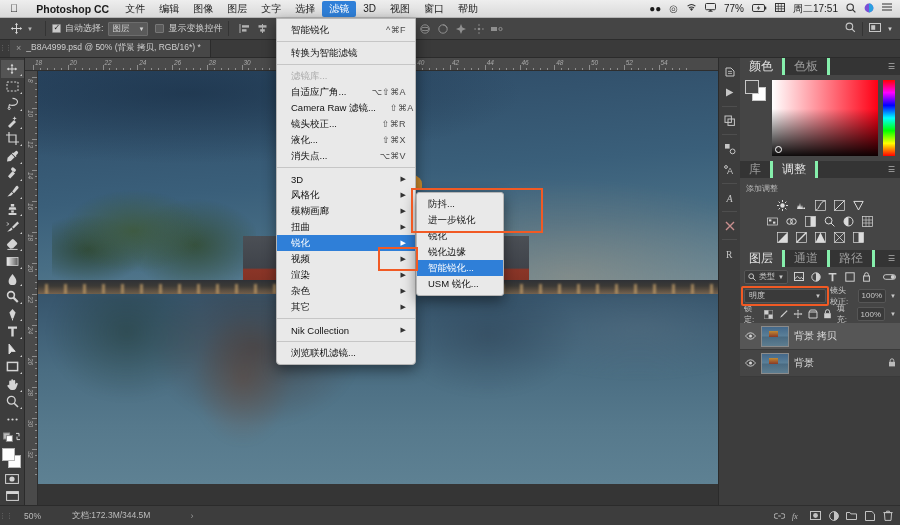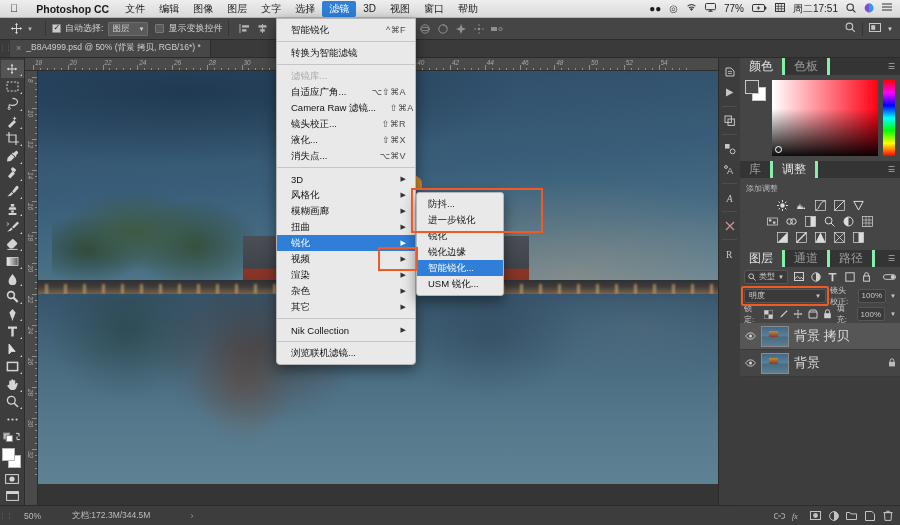--- a/index.html
+++ b/index.html
@@ -187,21 +187,21 @@
              display:flex; align-items:center; justify-content:flex-end; padding:0 3px; font-size:8px; border-radius:2px; }
   .lp-lock { display:flex; align-items:center; height:18px; padding:0 4px; gap:5px; font-size:8px; }
   .lock-ico { width:11px; height:11px; display:flex; align-items:center; justify-content:center; color:#cfcfcf; font-size:8px; }
   .layer-row { display:flex; align-items:center; height:27px; border-bottom:1px solid #3a3a3a; padding:0 4px; gap:5px; }
   .layer-row.sel { background:#565656; }
   .eye { width:12px; display:flex; align-items:center; justify-content:center; color:#d6d6d6; font-size:8px; }
   .thumb { width:28px; height:21px; border:1px solid #8b8b8b;
            background:linear-gradient(180deg,#44688a 0%,#5a7f98 46%,#4a6b82 54%,#5d7d90 100%); position:relative; }
   .thumb:after { content:""; position:absolute; left:28%; top:24%; width:34%; height:30%;
                  background:linear-gradient(180deg,#c08a34,#8a3a26); }
-  .layer-name { font-size:13px; color:#dcdcdc; }
+  .layer-name { font-size:10px; color:#dcdcdc; }
   .layer-lockico { margin-left:auto; font-size:8px; color:#bbb; }
   .lp-bottom { position:absolute; left:0; bottom:0; width:160px; height:20px; background:#3d3d3d;
                border-top:1px solid #2e2e2e; display:flex; align-items:center; justify-content:flex-end;
                gap:7px; padding-right:7px; }
   .lpb-ico { width:11px; height:11px; display:flex; align-items:center; justify-content:center;
              color:#c2c2c2; font-size:9px; }
 
   
   .menu {
     position:absolute; left:276px; top:18px; width:140px;

